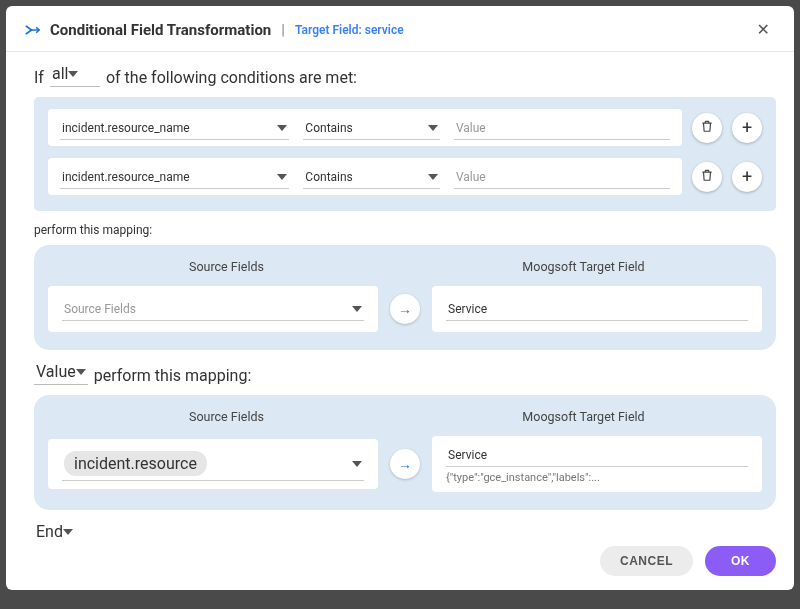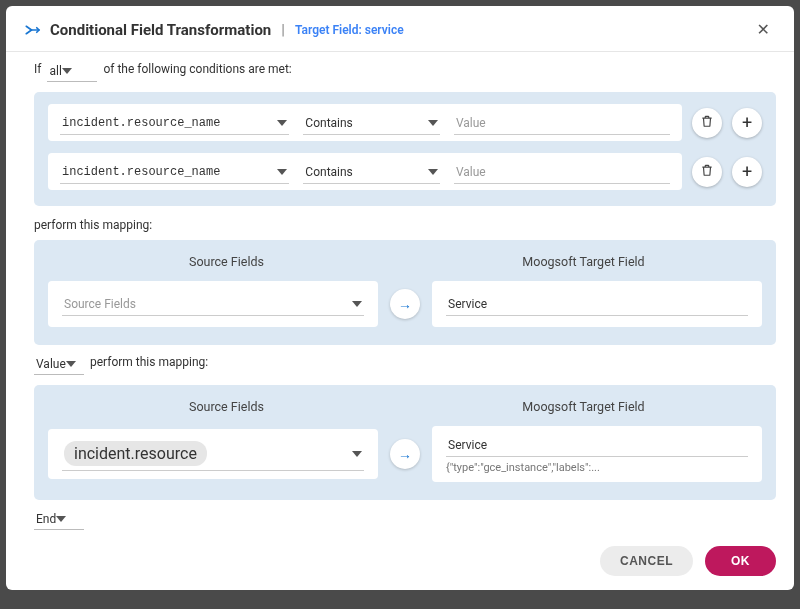--- a/index.html
+++ b/index.html
@@ -53,23 +53,23 @@
   color: #555;
   padding: 2px 6px;
 }
 .body {
   padding: 10px 18px 8px 28px;
   flex: 1;
   overflow-y: auto;
 }
 .clause-line {
   display: flex;
-  align-items: flex-start;
+  align-items: flex-end;
   gap: 6px;
-  font-size: 12px;
+  font-size: 16px;
   margin-bottom: 10px;
 }
 .underline-select {
   display: inline-flex;
   align-items: center;
   border-bottom: 1px solid #bbb;
   padding: 2px 2px 3px 2px;
   cursor: pointer;
   min-width: 50px;
 }
@@ -103,40 +103,40 @@
 .ufield {
   border-bottom: 1px solid #ccc;
   padding: 4px 2px 4px 2px;
   display: flex;
   align-items: center;
   justify-content: space-between;
   gap: 6px;
   font-size: 12px;
 }
 .ufield .text.placeholder { color: #999; }
-.col-field { flex: 1.7; font-family: Liberation Mono, monospace; }
+.col-field { flex: 1.7; }
 .col-op { flex: 1; }
 .col-val { flex: 1.6; }
 .circle-btn {
   width: 30px; height: 30px;
   border-radius: 50%;
   background: #fff;
   box-shadow: 0 1px 3px rgba(0,0,0,0.25);
   display: flex; align-items: center; justify-content: center;
   cursor: pointer;
 }
 .trash-icon svg { width: 14px; height: 14px; }
 .plus-icon { font-size: 18px; font-weight: 400; color: #333; line-height: 1; }
 .section-label {
   font-size: 12px;
   margin: 4px 0 8px 0;
 }
 .map-panel {
   background: #dce8f3;
-  border-radius: 5px;
+  border-radius: 15px;
   padding: 14px 14px 18px 14px;
   margin-bottom: 10px;
 }
 .map-headers {
   display: flex;
   margin-bottom: 12px;
 }
 .map-headers > div {
   flex: 1;
   text-align: center;
@@ -197,21 +197,21 @@
   font-weight: 700;
   letter-spacing: 0.5px;
   cursor: pointer;
   border: none;
 }
 .btn-cancel {
   background: #ececec;
   color: #555;
 }
 .btn-ok {
-  background: #be185d;
+  background: #8b5cf6;
   color: #fff;
   padding: 8px 26px;
 }
 </style>
 </head>
 <body>
 
 <div class="dialog">
   <div class="header">
     <span class="header-icon">

